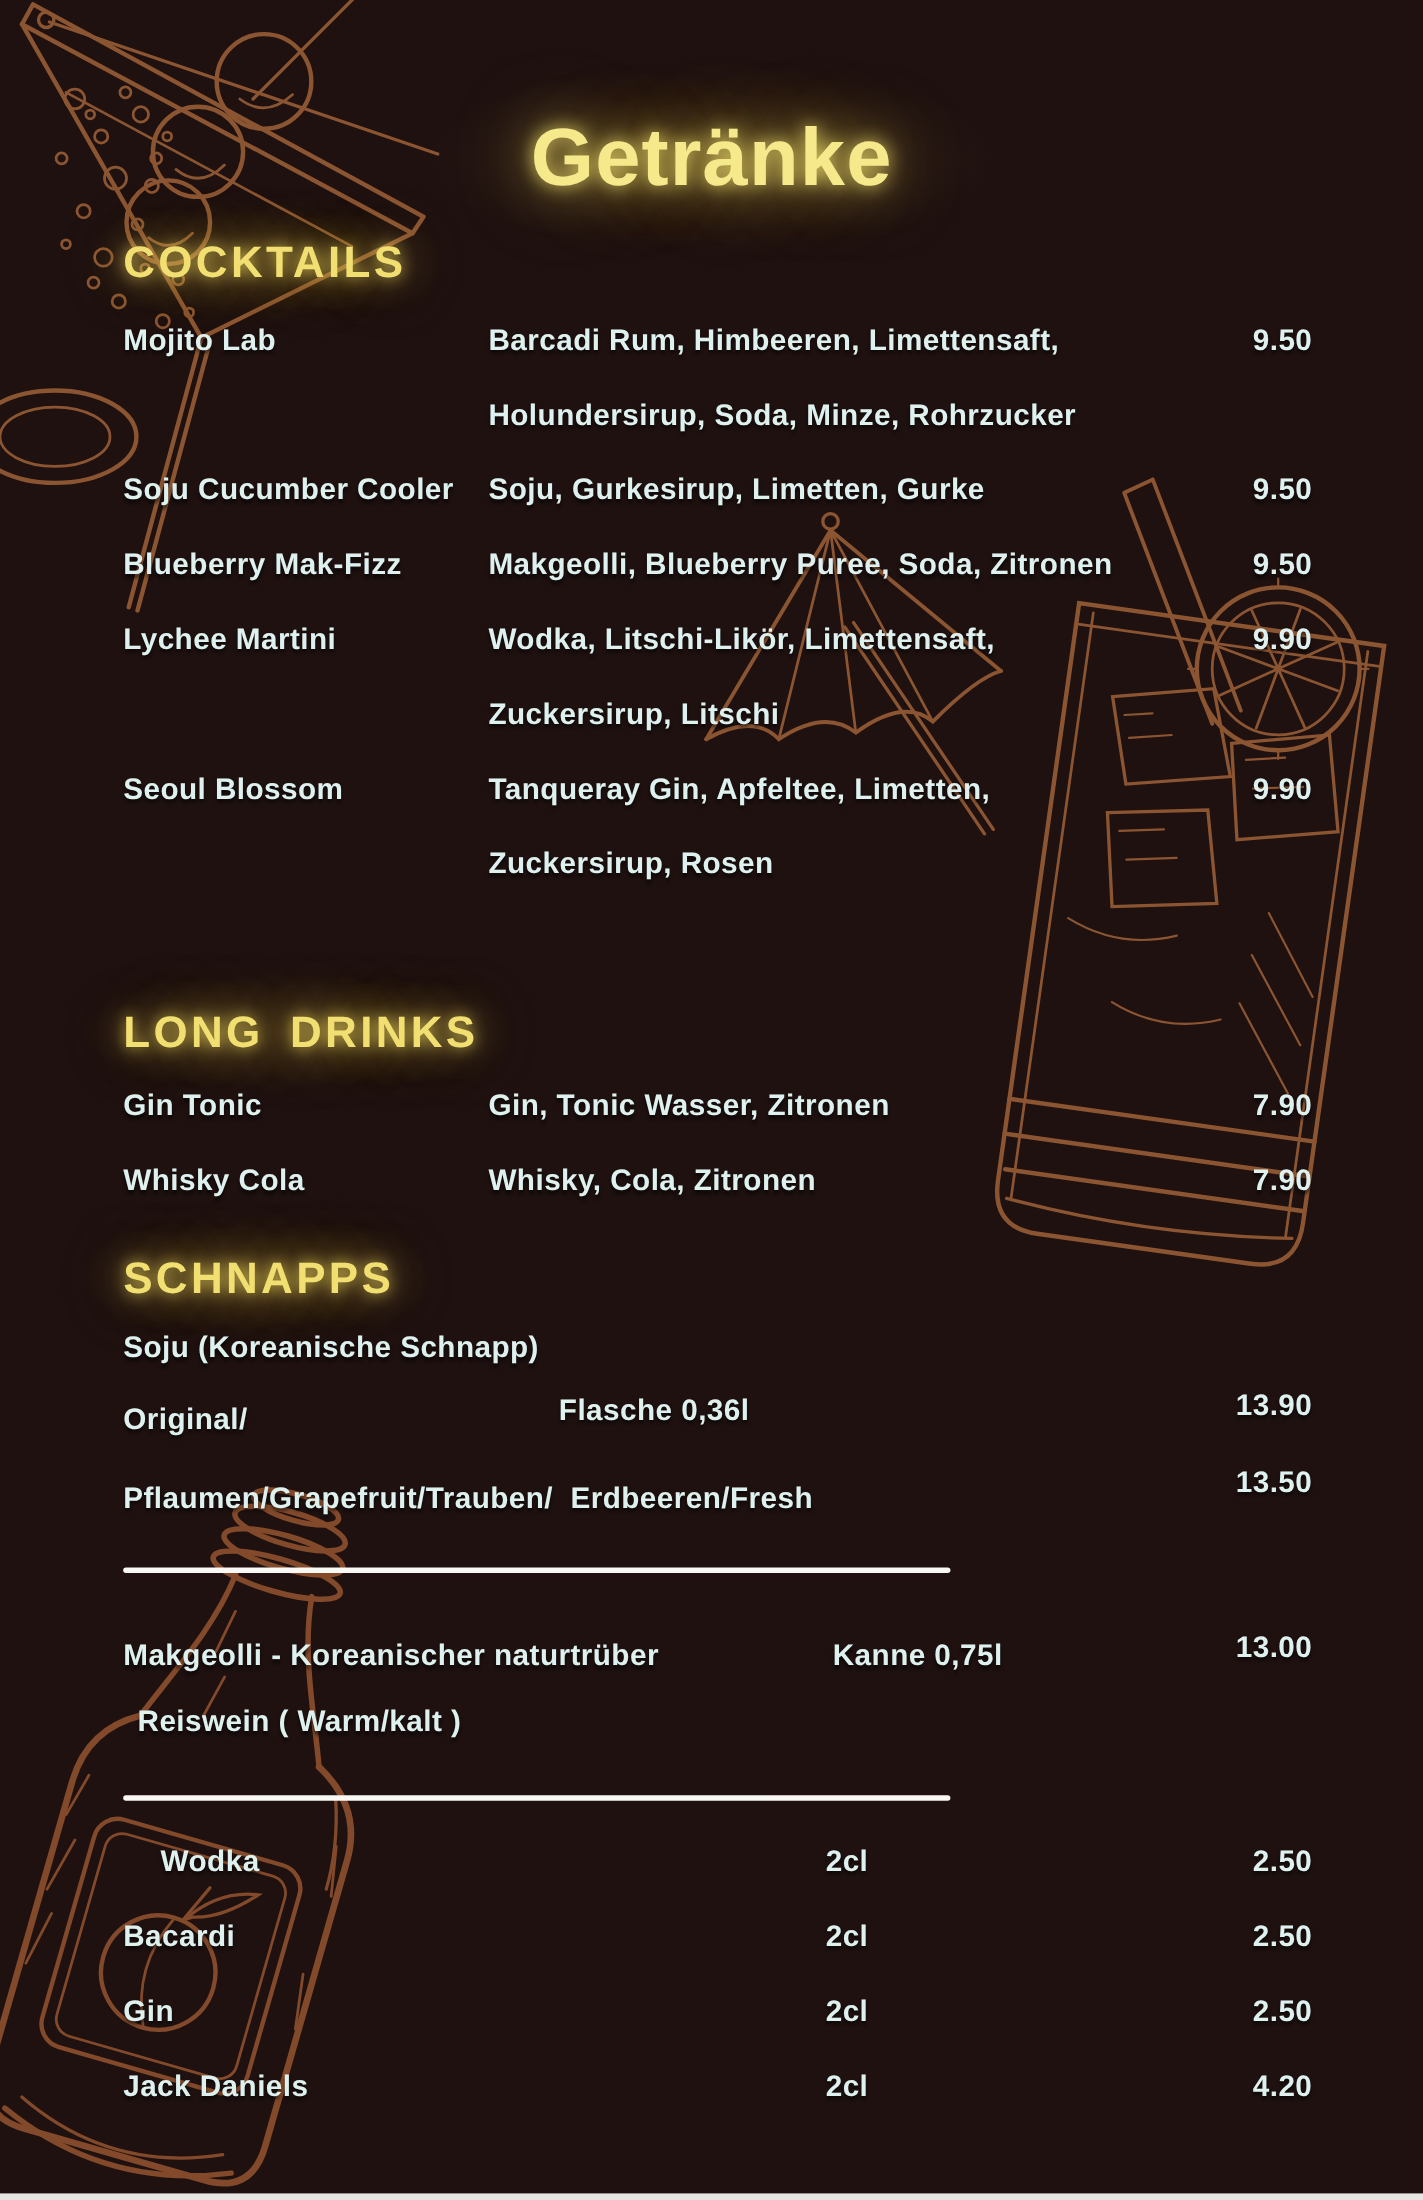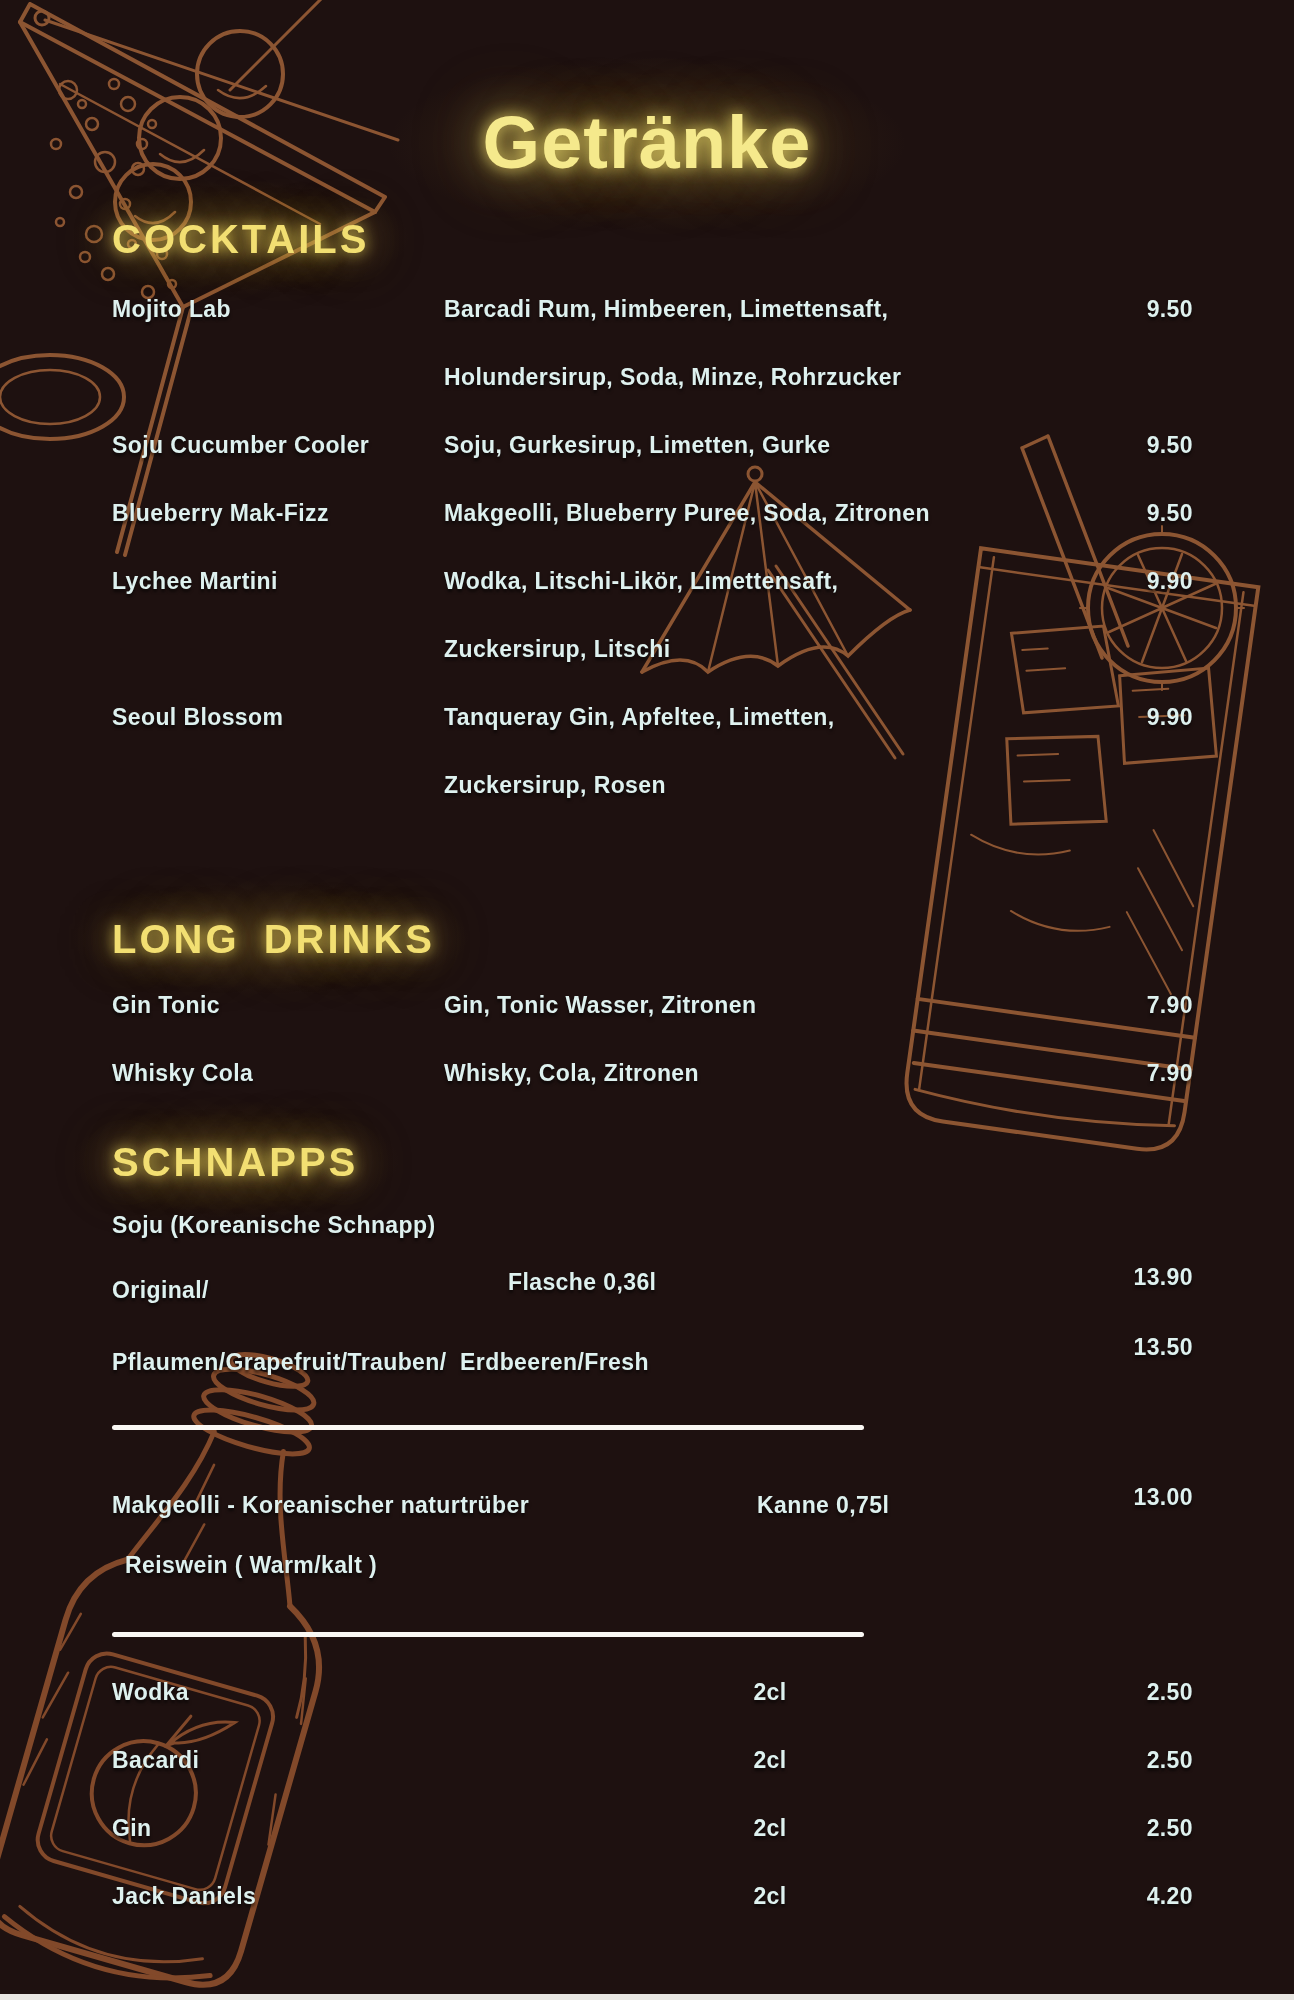--- a/index.html
+++ b/index.html
@@ -7,21 +7,21 @@
     position:relative;
     width:1294px;height:2000px;
     margin:0 auto;
     background:#1e1110;
     overflow:hidden;
     font-family:"Liberation Sans","DejaVu Sans",sans-serif;
   }
   .illus{position:absolute;z-index:1;}
   .t{
     position:absolute;z-index:3;
-    font-weight:700;font-size:23px;line-height:40px;
+    font-weight:700;font-size:27px;line-height:40px;
     color:#def1ef;letter-spacing:.4px;white-space:pre;
     text-shadow:0 3px 3px rgba(0,0,0,.55);
   }
   .name{left:112px;}
   .desc{left:444px;}
   .price{right:101px;text-align:right;}
   .halo{
     position:absolute;z-index:2;border-radius:60px;
     background:radial-gradient(closest-side,rgba(158,124,48,.20),rgba(158,124,48,0));
   }
@@ -195,21 +195,21 @@
 
   <div class="divider" style="top:1425px;"></div>
 
   <div class="t name" style="top:1485px;">Makgeolli - Koreanischer naturtrüber</div>
   <div class="t" style="top:1485px;left:757px;">Kanne 0,75l</div>
   <div class="t price" style="top:1477px;margin-left:36px;">13.00</div>
   <div class="t name" style="top:1545px;margin-left:13px;">Reiswein ( Warm/kalt )</div>
 
   <div class="divider" style="top:1632px;"></div>
 
-  <div class="t name" style="top:1672px;">Wodka</div>
+  <div class="t name" style="top:1672px;margin-left:34px;">Wodka</div>
   <div class="t" style="top:1672px;left:690px;width:160px;text-align:center;">2cl</div>
   <div class="t price" style="top:1672px;">2.50</div>
 
   <div class="t name" style="top:1740px;">Bacardi</div>
   <div class="t" style="top:1740px;left:690px;width:160px;text-align:center;">2cl</div>
   <div class="t price" style="top:1740px;">2.50</div>
 
   <div class="t name" style="top:1808px;">Gin</div>
   <div class="t" style="top:1808px;left:690px;width:160px;text-align:center;">2cl</div>
   <div class="t price" style="top:1808px;">2.50</div>

